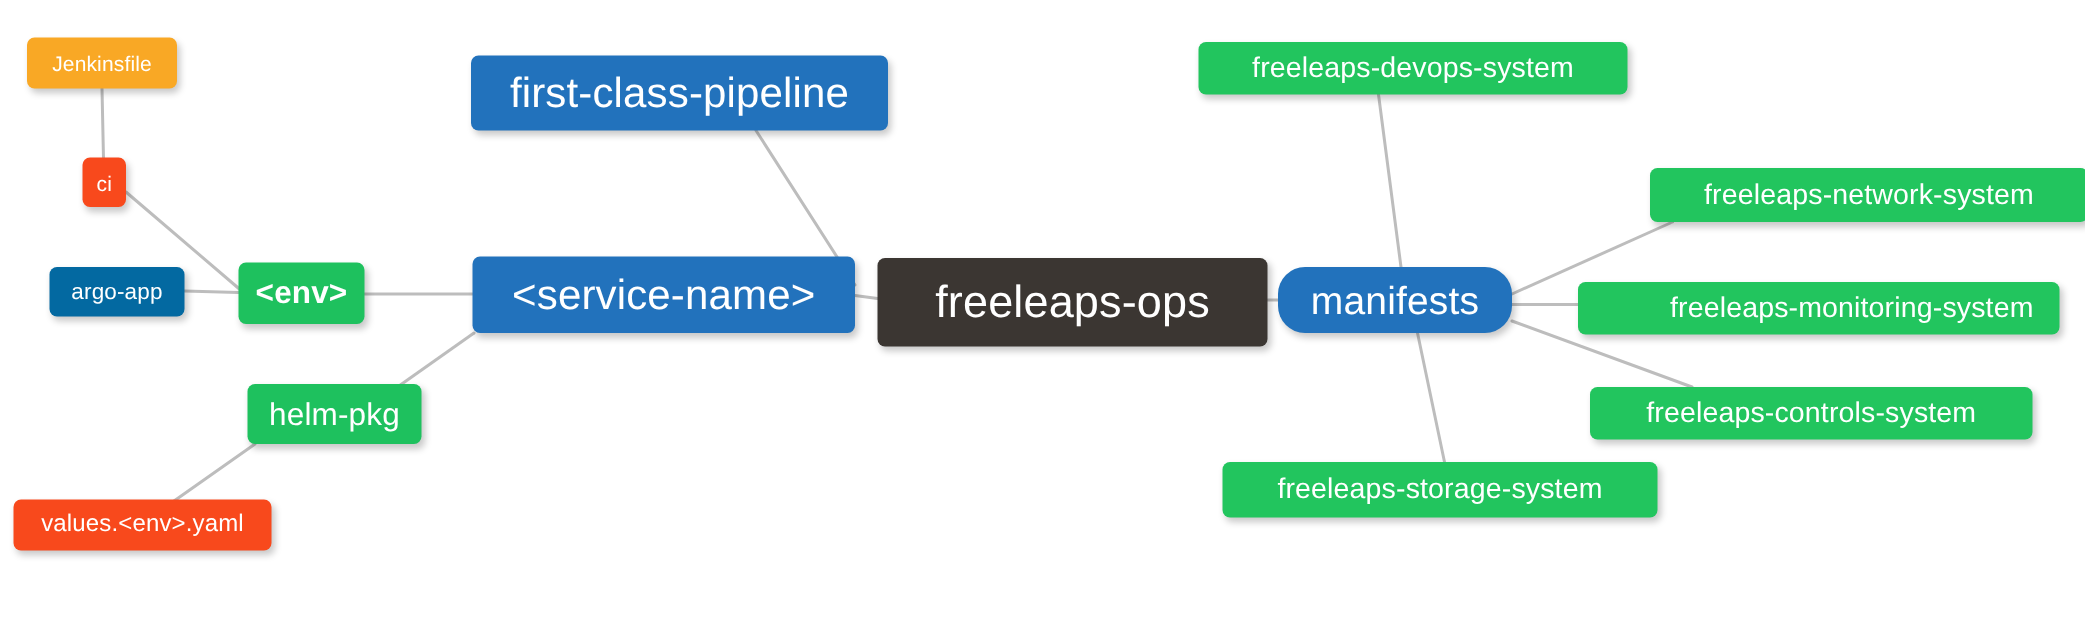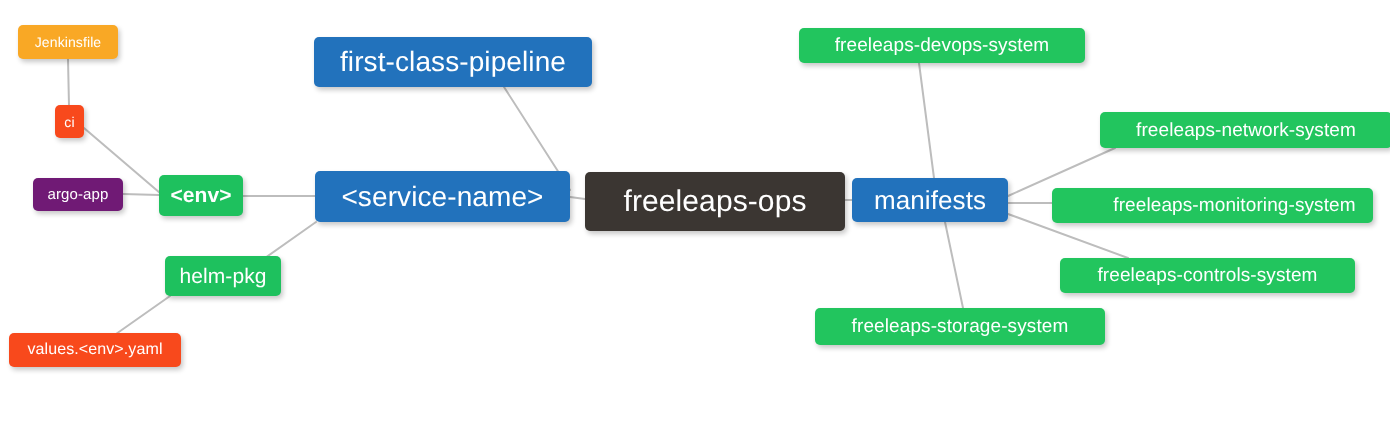--- a/index.html
+++ b/index.html
@@ -64,42 +64,42 @@
       <line x1="1008" y1="214" x2="1128" y2="258" stroke="#bdbdbd" stroke-width="2" stroke-linecap="round"></line>
       <line x1="945" y1="222" x2="963" y2="308" stroke="#bdbdbd" stroke-width="2" stroke-linecap="round"></line>
     </svg>
   <div id="node-layer">
       <div class="node" style="left: 18px; top: 25px; width: 100px; height: 34px; background: rgb(249, 168, 37); font-size: 14px;">
         <span class="node-label">Jenkinsfile</span>
       </div>
       <div class="node" style="left: 55px; top: 105px; width: 29px; height: 33px; background: rgb(248, 73, 28); font-size: 14px;">
         <span class="node-label">ci</span>
       </div>
-      <div class="node" style="left: 33px; top: 178px; width: 90px; height: 33px; background: #701a75; font-size: 15px;">
+      <div class="node" style="left: 33px; top: 178px; width: 90px; height: 33px; background: #0369a1; font-size: 15px;">
         <span class="node-label">argo-app</span>
       </div>
       <div class="node" style="left: 159px; top: 175px; width: 84px; height: 41px; background: rgb(30, 193, 94); font-size: 21px; font-weight: bold;">
         <span class="node-label">&lt;env&gt;</span>
       </div>
       <div class="node" style="left: 149px; top: 256px; width: 116px; height: 40px; background: rgb(30, 193, 94); font-size: 21px; margin-left: 16px;">
         <span class="node-label">helm-pkg</span>
       </div>
       <div class="node" style="left: 9px; top: 333px; width: 172px; height: 34px; background: rgb(248, 73, 28); font-size: 16px;">
         <span class="node-label">values.&lt;env&gt;.yaml</span>
       </div>
       <div class="node" style="left: 314px; top: 37px; width: 278px; height: 50px; background: rgb(34, 114, 188); font-size: 28px;">
         <span class="node-label">first-class-pipeline</span>
       </div>
       <div class="node" style="left: 315px; top: 171px; width: 255px; height: 51px; background: rgb(34, 114, 188); font-size: 28px;">
         <span class="node-label">&lt;service-name&gt;</span>
       </div>
       <div class="node" style="left: 585px; top: 172px; width: 260px; height: 59px; background: rgb(59, 54, 50); font-size: 30px;">
         <span class="node-label">freeleaps-ops</span>
       </div>
-      <div class="node" style="left: 852px; top: 178px; width: 156px; height: 44px; background: rgb(34, 114, 188); font-size: 26px;">
+      <div class="node" style="left: 852px; top: 178px; width: 156px; height: 44px; background: rgb(34, 114, 188); font-size: 26px; border-radius: 18px;">
         <span class="node-label">manifests</span>
       </div>
       <div class="node" style="left: 799px; top: 28px; width: 286px; height: 35px; background: rgb(34, 197, 94); font-size: 19px;">
         <span class="node-label">freeleaps-devops-system</span>
       </div>
       <div class="node" style="left: 1056px; top: 112px; width: 292px; height: 36px; background: rgb(34, 197, 94); font-size: 19px; margin-left: 44px;">
         <span class="node-label">freeleaps-network-system</span>
       </div>
       <div class="node" style="left: 1052px; top: 188px; width: 321px; height: 35px; background: rgb(34, 197, 94); font-size: 19px; padding-left: 44px;">
         <span class="node-label">freeleaps-monitoring-system</span>

